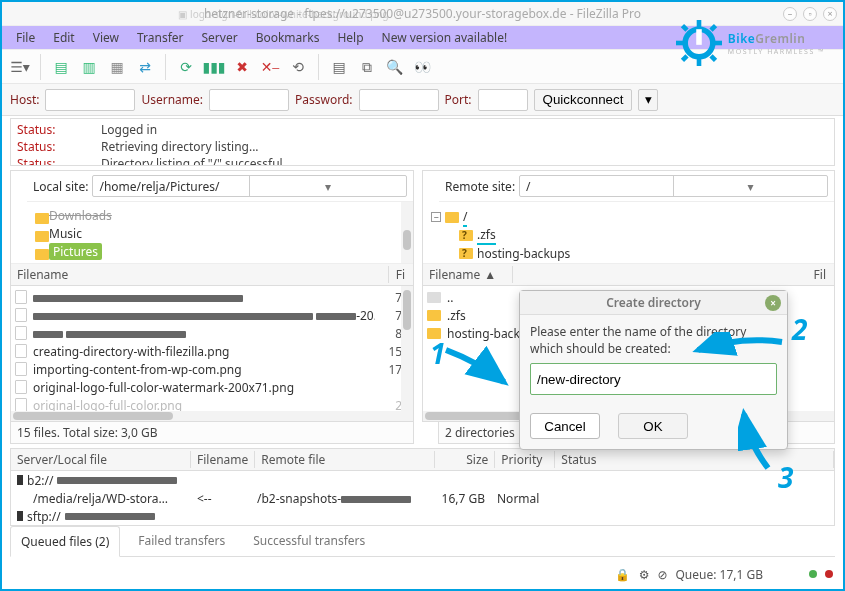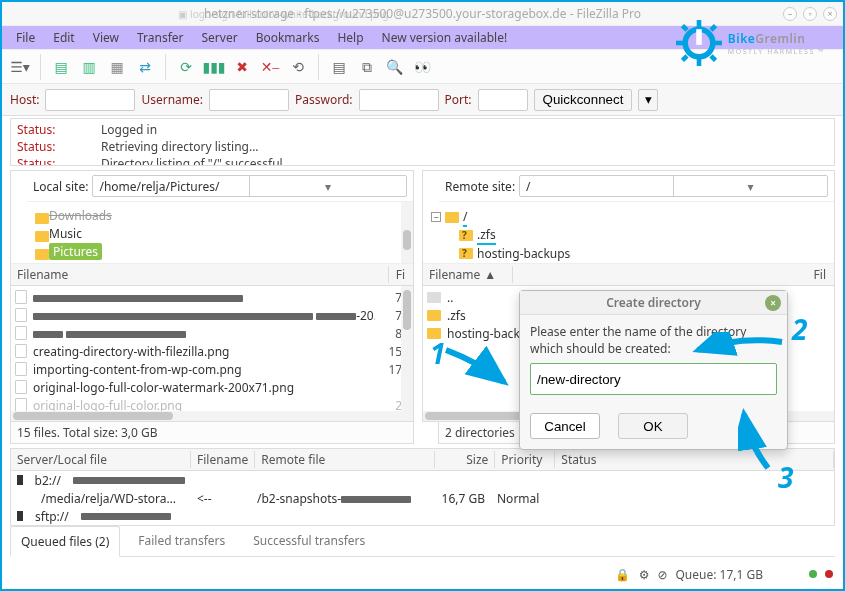--- a/index.html
+++ b/index.html
@@ -85,21 +85,21 @@
   .statusline { border:1px solid #ddd; border-top:none; margin:0 8px; padding:3px 6px; color:#444; background:#fcfcfc; height:22px; display:flex; align-items:center;}
   .statrow { display:flex; gap:8px; }
 
   
   .queue { margin:4px 8px 0 8px; border:1px solid #ddd; background:#fff; }
   .qhdr { display:flex; background:#f6f6f6; border-bottom:1px solid #ddd; height:22px; align-items:center; font-size:12px; color:#555; }
   .qhdr div { padding:0 6px; border-right:1px solid #ddd; }
   .qhdr .q1{flex:0 0 180px;} .qhdr .q2{flex:0 0 60px;} .qhdr .q3{flex:0 0 180px;} .qhdr .q4{flex:0 0 60px; text-align:right;} .qhdr .q5{flex:0 0 60px;} .qhdr .q6{flex:1;}
   .qrow { display:flex; align-items:center; height:18px; }
   .qrow div { padding:0 6px; }
-  .qrow .q1{flex:0 0 180px; display:flex; align-items:center; gap:12px; overflow:hidden;} .qrow .q2{flex:0 0 60px;} .qrow .q3{flex:0 0 180px;} .qrow .q4{flex:0 0 60px; text-align:right;} .qrow .q5{flex:0 0 60px;} .qrow .q6{flex:1;}
+  .qrow .q1{flex:0 0 180px; display:flex; align-items:center; gap:4px; overflow:hidden;} .qrow .q2{flex:0 0 60px;} .qrow .q3{flex:0 0 180px;} .qrow .q4{flex:0 0 60px; text-align:right;} .qrow .q5{flex:0 0 60px;} .qrow .q6{flex:1;}
   .server-dot{width:6px; height:10px; background:#333; display:inline-block;}
 
   .qtabs { display:flex; gap:8px; margin:0 8px; border-bottom:1px solid #ddd; }
   .qtab { padding:6px 10px; color:#777; }
   .qtab.active { border:1px solid #ddd; border-bottom:1px solid #fff; border-radius:3px 3px 0 0; margin-bottom:-1px; color:#333; }
 
   .bottombar { position:absolute; left:10px; right:10px; bottom:6px; height:18px; display:flex; align-items:center; justify-content:flex-end; gap:8px; color:#555; }
   .led { width:8px; height:8px; border-radius:50%; }
   .led.g{background:#4caf50;} .led.r{background:#c62828;}
 

